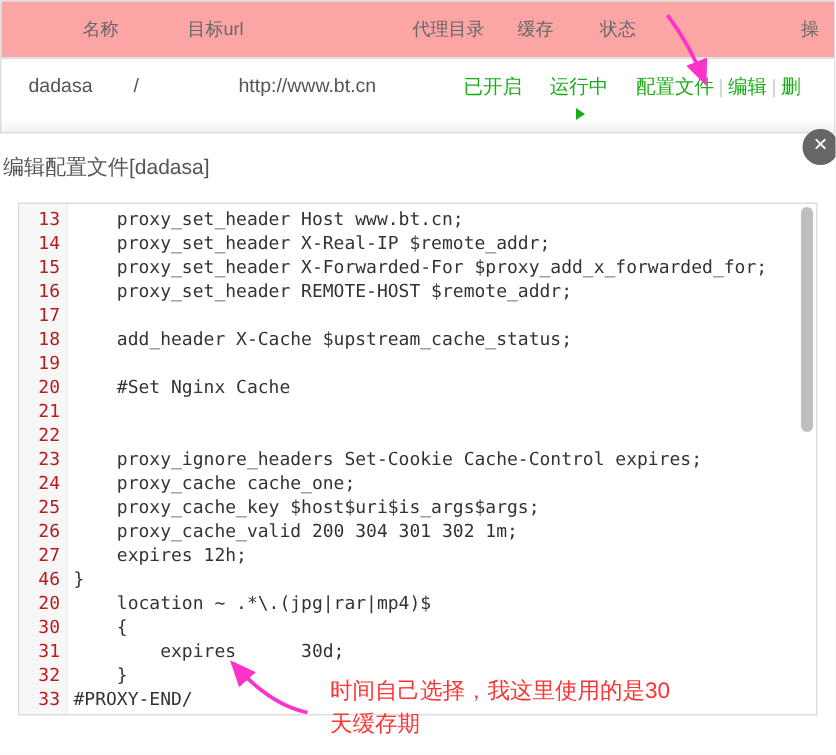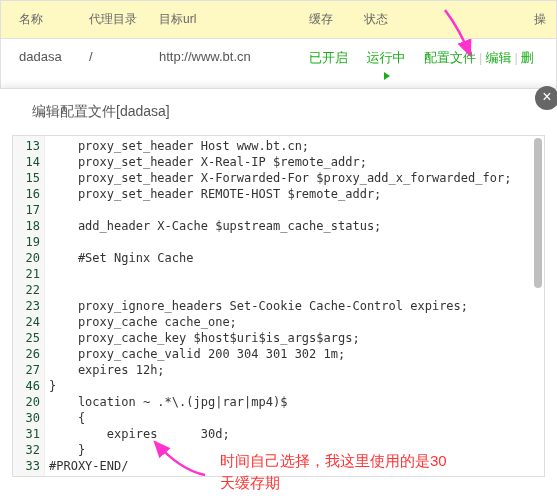--- a/index.html
+++ b/index.html
@@ -10,24 +10,25 @@
   width: 557px;
   height: 503px;
   overflow: hidden;
   position: relative;
 }
 .table-container {
   border: 1px solid #e0e0e0;
 }
 .table-header {
   display: flex;
-  background: #fef9c3;
+  background: #fca5a5;
   border-bottom: 1px solid #e0e0e0;
   color: #666;
   font-size: 12px;
+  padding-left: 36px;
 }
 .table-row {
   display: flex;
   border-bottom: 1px solid #eee;
   color: #555;
   font-size: 13px;
 }
 .cell { padding: 10px 8px; }
 .col-name { width: 80px; padding-left: 18px; }
 .col-dir { width: 70px; }
@@ -59,21 +60,21 @@
   position: absolute;
   top: 88px;
   left: 0;
   right: 0;
   bottom: 0;
   background: #fff;
   border-top: 1px solid #ddd;
   box-shadow: 0 -2px 8px rgba(0,0,0,0.1);
 }
 .modal-title {
-  padding: 14px 32px;
+  padding: 14px 2px;
   font-size: 14px;
   color: #555;
 }
 .close-btn {
   position: absolute;
   top: 86px;
   right: -2px;
   width: 24px; height: 24px;
   border-radius: 50%;
   background: #666;
@@ -89,21 +90,21 @@
   border: 1px solid #ddd;
   height: 342px;
   display: flex;
   position: relative;
   font-family: "SimSun", "NSimSun", monospace;
   font-size: 12px;
   overflow: hidden;
 }
 .gutter {
   background: #f7f7f7;
-  color: #14532d;
+  color: #b91c1c;
   text-align: right;
   padding: 2px 4px 2px 2px;
   line-height: 16px;
   user-select: none;
   border-right: 1px solid #eee;
   width: 32px;
 }
 .code {
   flex: 1;
   padding: 2px 0 2px 4px;
@@ -136,22 +137,22 @@
   left: 145px;
   pointer-events: none;
 }
 </style>
 </head>
 <body>
 
 <div class="table-container">
   <div class="table-header">
     <div class="cell col-name">名称</div>
+    <div class="cell col-url">目标url</div>
     <div class="cell col-dir">代理目录</div>
-    <div class="cell col-url">目标url</div>
     <div class="cell col-cache">缓存</div>
     <div class="cell col-status">状态</div>
     <div class="cell col-actions"></div>
     <div class="cell col-op">操</div>
   </div>
   <div class="table-row">
     <div class="cell col-name">dadasa</div>
     <div class="cell col-dir">/</div>
     <div class="cell col-url">http://www.bt.cn</div>
     <div class="cell col-cache cache-on">已开启</div>

